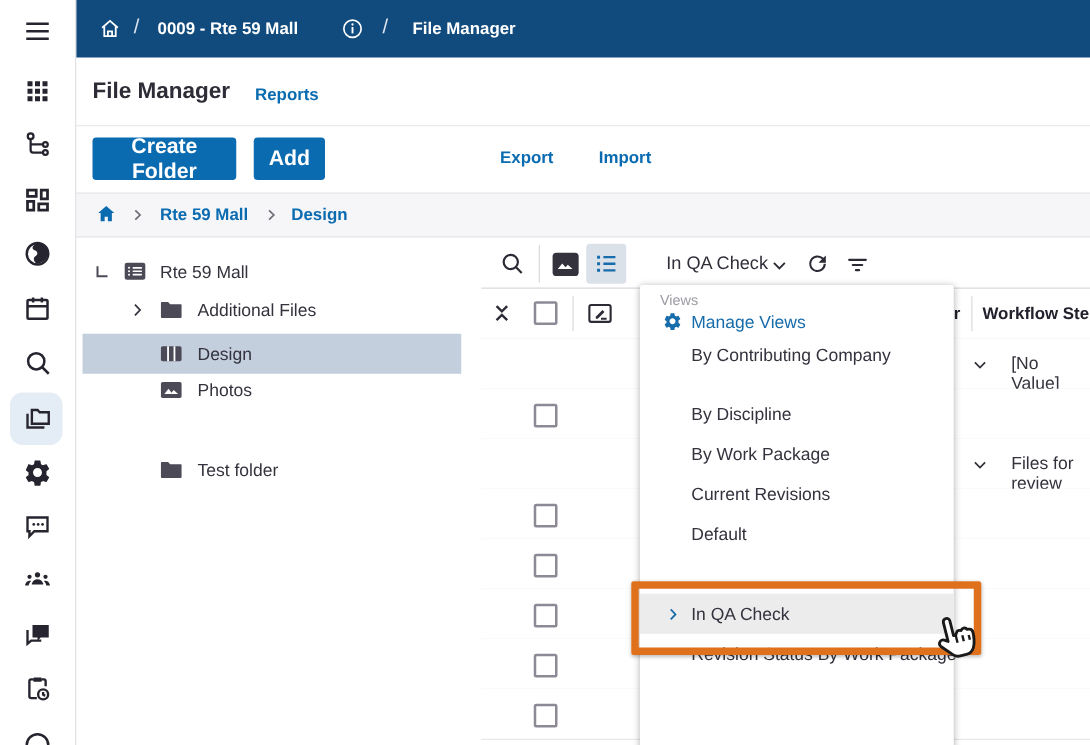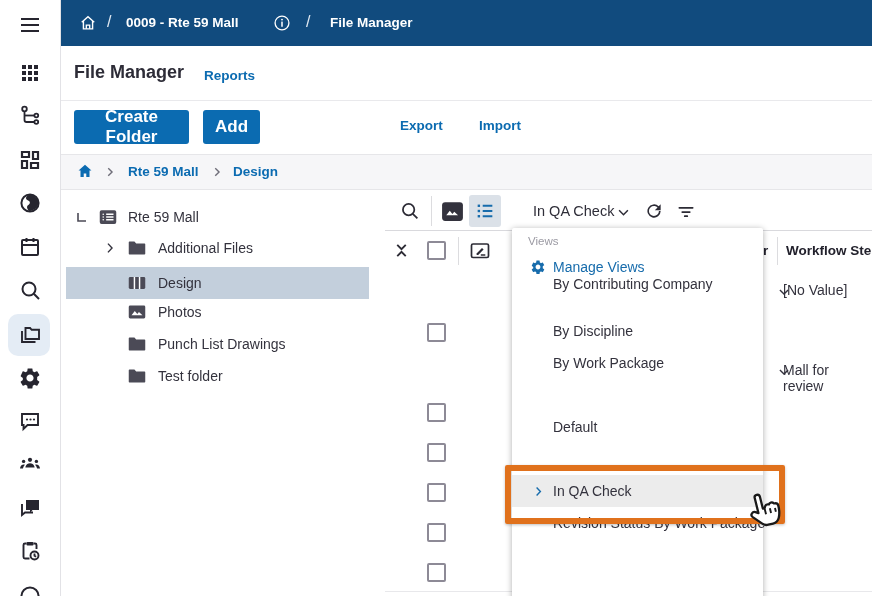--- a/index.html
+++ b/index.html
@@ -46,21 +46,21 @@
   #listview-bg{position:absolute;left:469px;top:195px;width:32px;height:32px;background:#dbe1e8;border-radius:3px;}
   #view-selector{position:absolute;left:533px;top:203px;font-size:14.5px;color:#2f2e39;cursor:pointer;white-space:nowrap;}
   .vdiv{position:absolute;width:0;border-left:1px solid #dcdcdf;}
 
   
   #thead{position:absolute;left:385px;top:230px;width:487px;height:40px;border-top:1px solid #d9d9dd;border-bottom:1px solid #d9d9dd;background:#fff;}
   .col-hd{position:absolute;top:12px;font-size:13.5px;font-weight:bold;color:#22212c;white-space:nowrap;}
   .cb{position:absolute;width:15px;height:15px;border:2px solid #8d8a96;border-radius:2px;background:#fff;cursor:pointer;}
   .trow{position:absolute;left:385px;width:487px;height:40px;border-bottom:1px solid #e8e8eb;background:#fff;}
   .grow{position:absolute;left:385px;width:487px;height:40px;border-bottom:1px solid #e8e8eb;background:#fff;cursor:pointer;}
-  .glabel{position:absolute;left:398px;top:11px;font-size:14px;color:#33323d;}
+  .glabel{position:absolute;left:424px;top:11px;font-size:14px;color:#33323d;}
   .gchev{position:absolute;left:392px;top:14px;width:14px;height:14px;color:#33323d;}
   .fname{position:absolute;left:560px;top:12px;width:200px;text-align:center;font-size:13.5px;color:#3a3944;cursor:pointer;}
 
   
   #menu{position:absolute;left:512px;top:228px;width:251px;height:390px;background:#fff;border-radius:2px;
         box-shadow:0 1px 6px rgba(0,0,0,.32);z-index:10;}
   .menu-section{position:absolute;left:16px;top:7px;font-size:11.5px;color:#9b9aa3;}
   .menu-item{position:absolute;left:0;width:251px;height:32px;cursor:pointer;}
   .menu-item .mi-lbl{position:absolute;left:41px;top:8px;font-size:14px;color:#33323d;white-space:nowrap;}
   .menu-item.blue .mi-lbl{color:#176cac;}
@@ -277,28 +277,20 @@
   <div class="tree-row" style="top:297px">
     <div class="tree-ic" style="left:60px">
       <svg viewBox="0 0 24 24">
           <rect x="3" y="5" width="18" height="14" rx="1.5" fill="currentColor"></rect>
           <path fill="#fff" d="M6 15.5l3.6-4.6 2.7 3.4 1.8-2.2 3.9 3.4z"></path>
         </svg>
     </div>
     <span class="tree-lbl" style="left:92px">Photos</span>
   </div>
 
-  <div class="tree-row" style="top:329px">
-    <div class="tree-ic" style="left:60px">
-      <svg viewBox="0 0 24 24">
-          <path fill="currentColor" d="M3 5.8c0-.5.4-.8.8-.8h5.4l1.9 2h9.1c.5 0 .8.4.8.8v10.4c0 .5-.4.8-.8.8H3.8a.8.8 0 0 1-.8-.8z"></path>
-        </svg>
-    </div>
-    <span class="tree-lbl" style="left:92px">Punch List Drawings</span>
-  </div>
 
   <div class="tree-row" style="top:361px">
     <div class="tree-ic" style="left:60px">
       <svg viewBox="0 0 24 24">
           <path fill="currentColor" d="M3 5.8c0-.5.4-.8.8-.8h5.4l1.9 2h9.1c.5 0 .8.4.8.8v10.4c0 .5-.4.8-.8.8H3.8a.8.8 0 0 1-.8-.8z"></path>
         </svg>
     </div>
     <span class="tree-lbl" style="left:92px">Test folder</span>
   </div>
 
@@ -379,21 +371,21 @@
     <span class="fname"></span>
 
   </div>
 
   <div class="grow" style="top:351px">
     <div class="gchev">
       <svg viewBox="0 0 24 24" fill="none" stroke="currentColor" stroke-width="2.4">
           <path d="M5 8.5l7 7 7-7"></path>
         </svg>
     </div>
-    <span class="glabel">Mall for review</span>
+    <span class="glabel">Files for review</span>
   </div>
 
   <div class="trow" style="top:391px">
     <span class="cb" style="left:42px;top:12px"></span>
 
     <span class="fname"></span>
 
   </div>
 
   <div class="trow" style="top:431px">
@@ -418,37 +410,40 @@
   </div>
 
   <div class="trow" style="top:551px">
     <span class="cb" style="left:42px;top:12px"></span>
 
   </div>
 
   <div id="menu">
     <div class="menu-section">Views</div>
 
-    <div class="menu-item blue" style="top:23px">
+    <div class="menu-item blue" style="top:13px">
       <div class="mi-ic">
         <svg viewBox="0 0 24 24" fill="currentColor">
             <path d="M19.14 12.94c.04-.3.06-.61.06-.94s-.02-.64-.07-.94l2.03-1.58c.18-.14.23-.41.12-.61l-1.92-3.32c-.12-.22-.37-.29-.59-.22l-2.39.96c-.5-.38-1.03-.7-1.62-.94l-.36-2.54c-.04-.24-.24-.41-.48-.41h-3.84c-.24 0-.43.17-.47.41l-.36 2.54c-.59.24-1.13.57-1.62.94l-2.39-.96c-.22-.08-.47 0-.59.22L2.74 9.87c-.12.21-.08.47.12.61l2.03 1.58c-.05.3-.09.63-.09.94s.02.64.07.94l-2.03 1.58c-.18.14-.23.41-.12.61l1.92 3.32c.12.22.37.29.59.22l2.39-.96c.5.38 1.03.7 1.62.94l.36 2.54c.05.24.24.41.48.41h3.84c.24 0 .44-.17.47-.41l.36-2.54c.59-.24 1.13-.56 1.62-.94l2.39.96c.22.08.47 0 .59-.22l1.92-3.32c.12-.22.07-.47-.12-.61l-2.01-1.58zM12 15.6c-1.98 0-3.6-1.62-3.6-3.6s1.62-3.6 3.6-3.6 3.6 1.62 3.6 3.6-1.62 3.6-3.6 3.6z"></path>
           </svg>
       </div>
       <span class="mi-lbl">Manage Views</span>
     </div>
 
     <div class="menu-item" style="top:40px">
       <span class="mi-lbl">By Contributing Company</span>
     </div>
     <div class="menu-item" style="top:87px">
       <span class="mi-lbl">By Discipline</span>
     </div>
     <div class="menu-item" style="top:119px">
       <span class="mi-lbl">By Work Package</span>
+    </div>
+    <div class="menu-item" style="top:151px">
+      <span class="mi-lbl">Current Revisions</span>
     </div>
     <div class="menu-item" style="top:183px">
       <span class="mi-lbl">Default</span>
     </div>
     <div class="menu-item hl" style="top:247px">
       <div class="mi-ic" style="width:13px;height:13px;top:10px;left:20px">
         <svg viewBox="0 0 24 24" fill="none" stroke="#176cac" stroke-width="2.6">
             <path d="M8.5 4.5l7 7.5-7 7.5"></path>
           </svg>
       </div>

